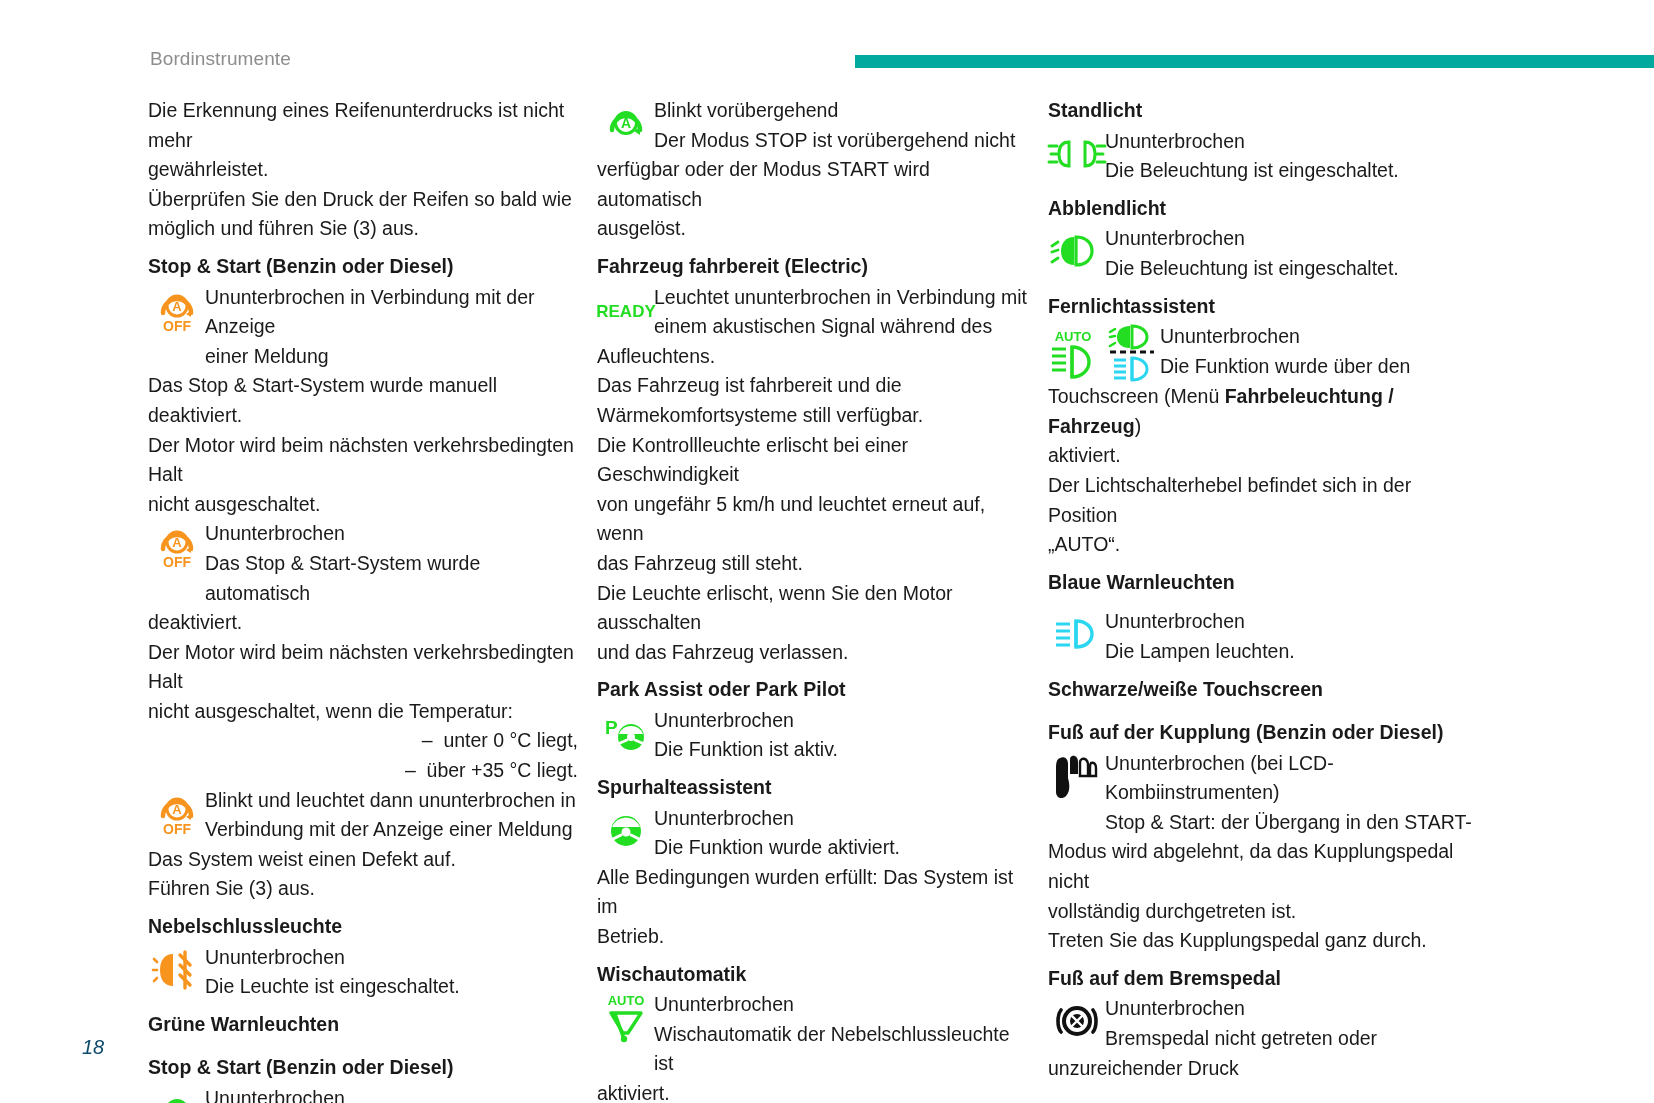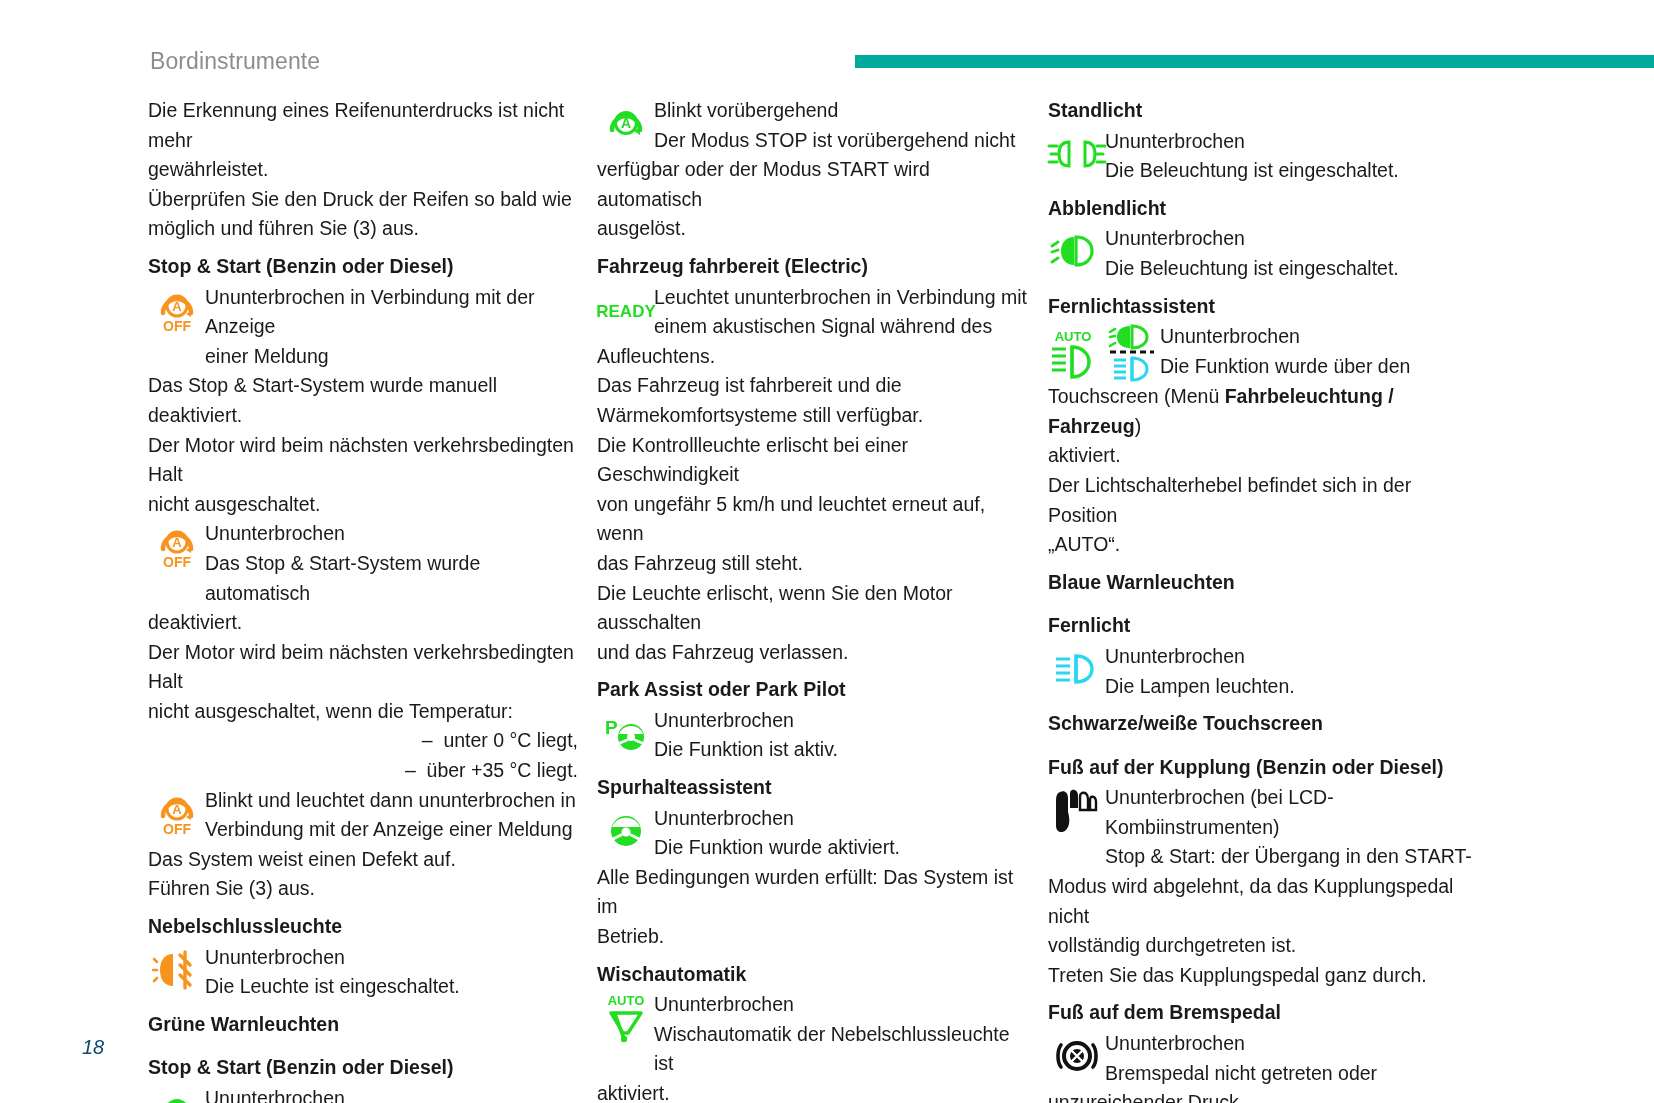--- a/index.html
+++ b/index.html
@@ -20,21 +20,21 @@
   #header-area {
     position: absolute;
     top: 0; left: 0;
     width: 1654px;
     height: 86px;
   }
   #running-head {
     position: absolute;
     left: 150px;
     top: 48px;
-    font-size: 23px;
+    font-size: 19px;
     color: #8d8d8d;
     letter-spacing: .1px;
     white-space: nowrap;
   }
   #header-rule {
     position: absolute;
     left: 855px;
     top: 55px;
     width: 799px;
     height: 13px;
@@ -388,21 +388,20 @@
         <p class="para">Die Funktion wurde über den</p>
       </div>
     </div>
     <p class="para"><span>Touchscreen (Menü </span><span class="b">Fahrbeleuchtung / Fahrzeug</span><span>)</span></p>
     <p class="para">aktiviert.</p>
     <p class="para">Der Lichtschalterhebel befindet sich in der Position</p>
     <p class="para">„AUTO“.</p>
 
     <h3 class="heading">Blaue Warnleuchten</h3>
     <div class="spacer-sm"></div>
-    <h3 class="heading tight">Fernlicht</h3>
 
     <div class="icon-row">
       <div class="icon-cell">
         <svg width="50" height="34" viewBox="0 0 50 34">
           <path d="M24 4 C34 4 40 10 40 17 C40 24 34 30 24 30 L24 4 Z" fill="none" stroke="#2BD7F0" stroke-width="3.4"></path>
           <path d="M24 4 L24 30" stroke="#2BD7F0" stroke-width="3.4"></path>
           <path d="M18 7 L4 7 M18 14 L4 14 M18 21 L4 21 M18 28 L4 28" stroke="#2BD7F0" stroke-width="3"></path>
         </svg>
       </div>
       <div class="icon-text">

